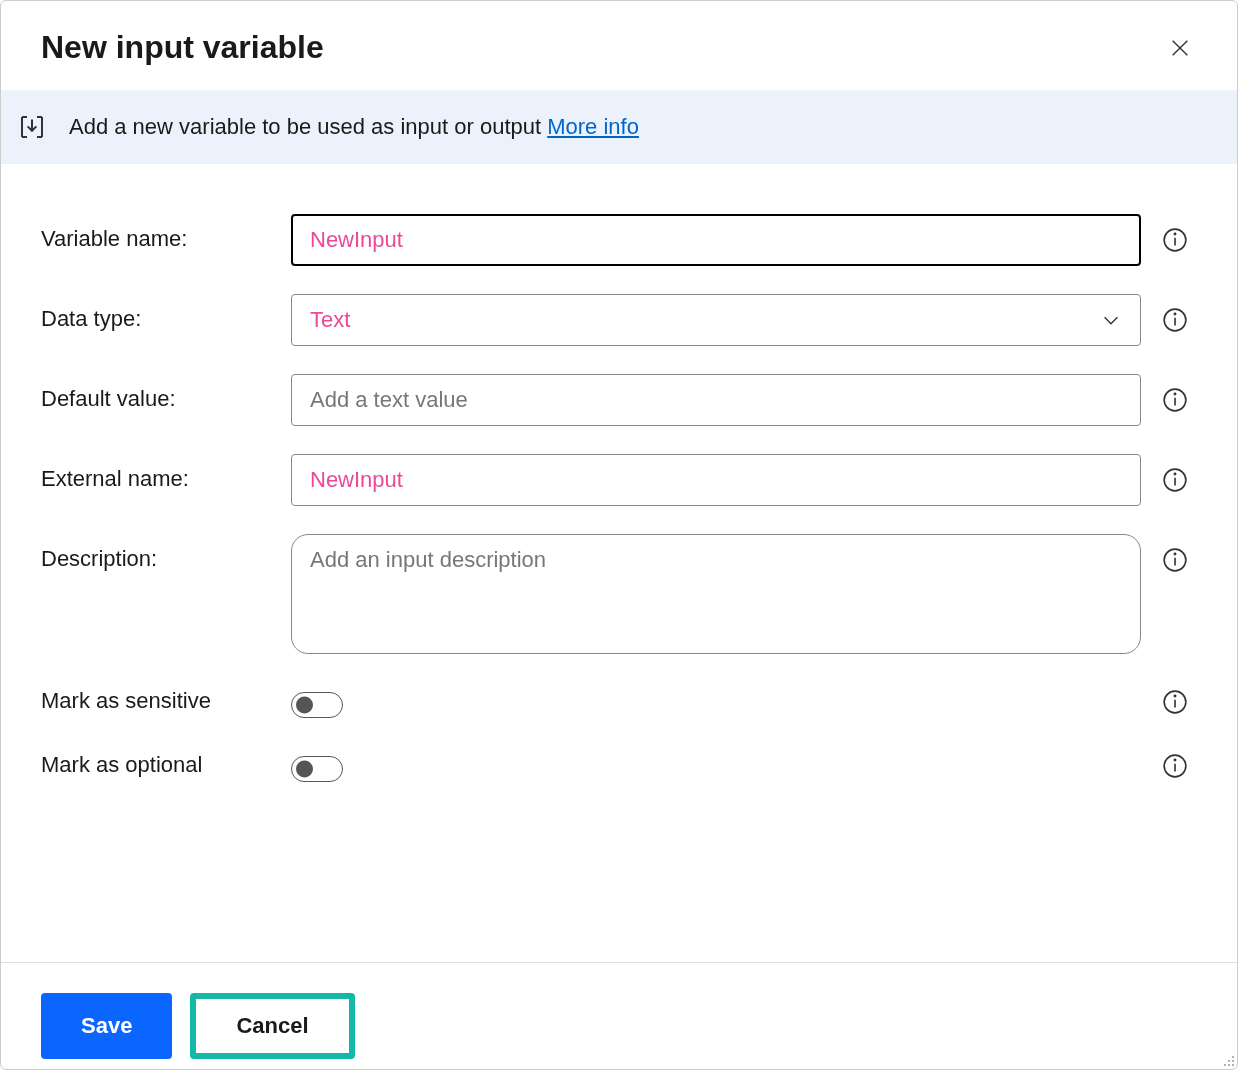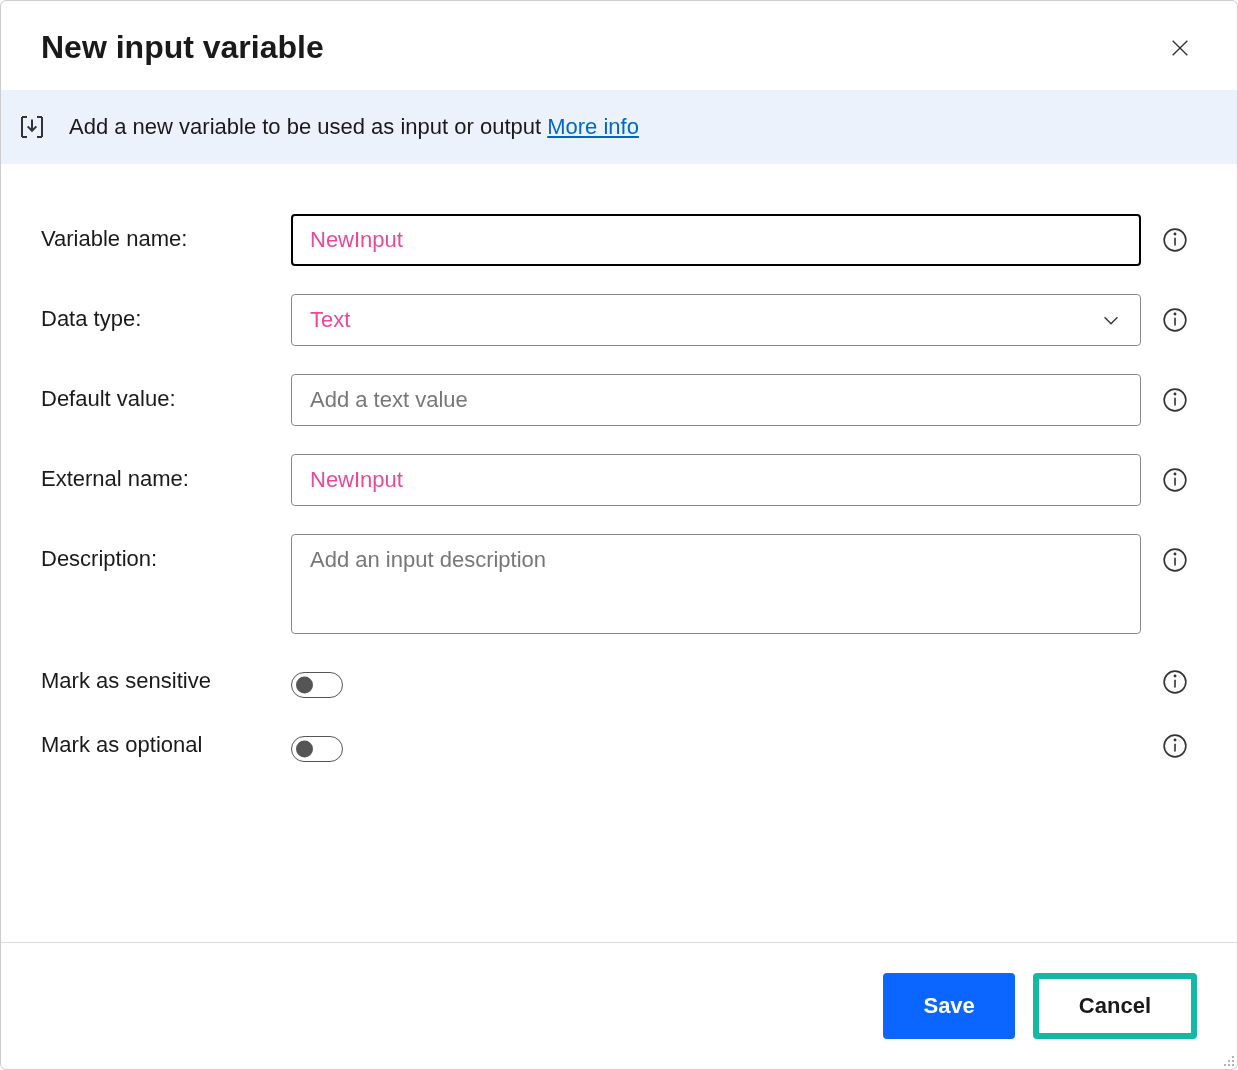--- a/index.html
+++ b/index.html
@@ -98,22 +98,23 @@
       justify-content: space-between;
       align-items: center;
       cursor: pointer;
       border-color: #888;
     }
     .text-input::placeholder, .textarea-input::placeholder {
       color: #777;
     }
     .textarea-input {
       resize: none;
-      height: 100px;
+      height: 120px;
       border-color: #888;
+      border-radius: 17px;
     }
     .text-input.light-border { border-color: #888; }
     .info-icon {
       width: 28px;
       height: 28px;
       flex-shrink: 0;
       margin-top: 12px;
       display: flex;
       align-items: center;
       justify-content: center;
@@ -140,23 +141,23 @@
       background: #555;
       border-radius: 50%;
     }
     .toggle-row .form-control-wrap {
       justify-content: space-between;
     }
     .toggle-row .info-icon { margin-top: 6px; }
     .toggle-row .form-label { padding-top: 6px; }
     .footer {
       border-top: 1px solid #ddd;
-      padding: 30px 40px 30px 40px;
-      display: flex;
-      justify-content: flex-end;
+      padding: 30px 40px 10px 40px;
+      display: flex;
+      justify-content: flex-start;
       gap: 18px;
     }
     .btn {
       font-size: 22px;
       font-weight: 600;
       padding: 14px 40px;
       border-radius: 4px;
       cursor: pointer;
       font-family: inherit;
     }

